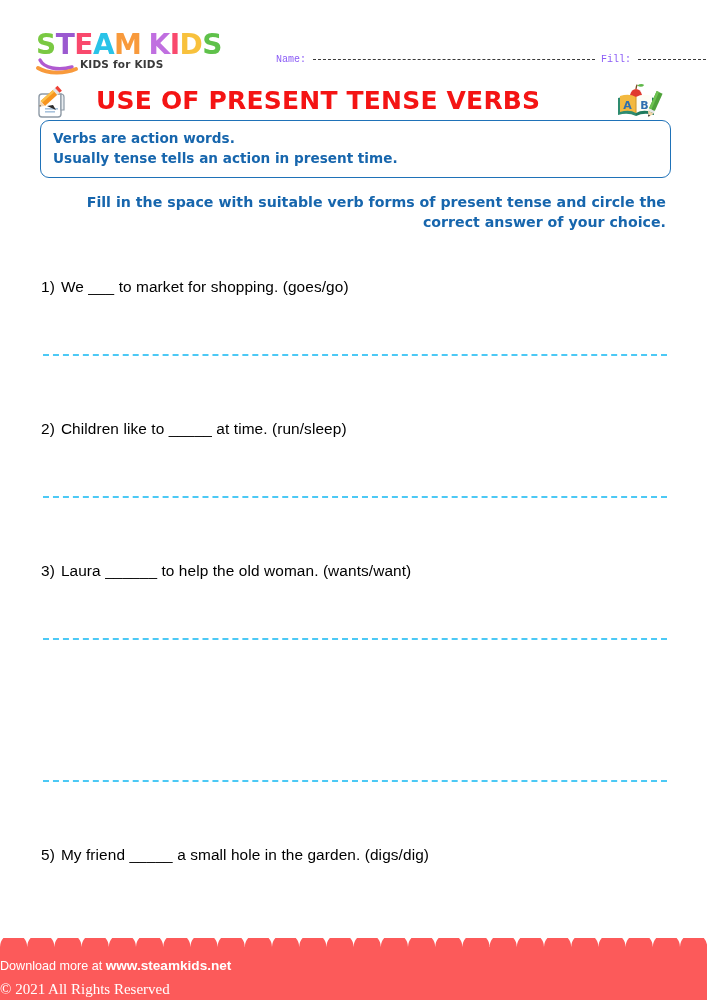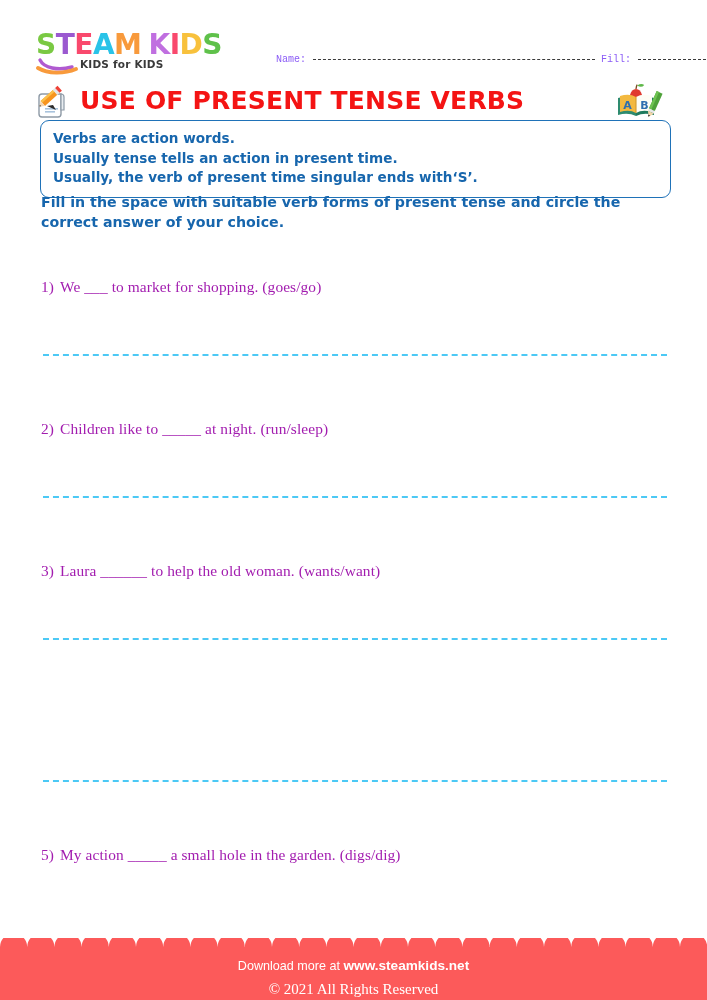--- a/index.html
+++ b/index.html
@@ -87,20 +87,21 @@
 
   
   .title-row {
     position: absolute;
     top: 80px;
     left: 34px;
     right: 24px;
     height: 40px;
     display: flex;
     align-items: center;
+    gap: 16px;
   }
   .title-icon { width: 38px; height: 38px; flex: 0 0 38px; }
   .title-text {
     font-family: "DejaVu Sans", sans-serif;
     font-weight: bold;
     font-size: 25px;
     letter-spacing: 0.2px;
     color: #f41414;
     margin-left: 8px;
     white-space: nowrap;
@@ -132,36 +133,37 @@
   .instruction {
     position: absolute;
     top: 192px;
     left: 41px;
     width: 625px;
     font-family: "DejaVu Sans", sans-serif;
     font-weight: bold;
     font-size: 14.2px;
     line-height: 20px;
     color: #1766ad;
+    text-align: right;
   }
 
   
   .questions {
     position: absolute;
     top: 278px;
     left: 41px;
     width: 628px;
   }
   .q-item { height: 142px; position: relative; }
   .q-item:last-child { height: auto; }
 
   .q-text {
-    font-family: Liberation Serif, serif;
+    font-family: Liberation Sans, sans-serif;
     font-size: 15.4px;
-    color: #a21caf;
+    color: #000000;
     letter-spacing: 0.1px;
     white-space: nowrap;
   }
   .q-num { margin-right: 6px; }
 
   .q-rule {
     position: absolute;
     left: 2px;
     top: 76px;
     width: 624px;
@@ -186,21 +188,21 @@
     display: block;
   }
   .footer-body {
     position: absolute;
     top: 13px;
     left: 0;
     width: 707px;
     height: 49px;
     background: #fc5a5a;
     padding-top: 6px;
-    text-align: center;
+    text-align: left;
   }
   .footer-line1 {
     font-family: "Liberation Sans", sans-serif;
     font-size: 12.6px;
     color: #ffffff;
     line-height: 18px;
   }
   .footer-line1 b { font-size: 13.6px; font-weight: bold; }
   .footer-line2 {
     font-family: "Liberation Serif", serif;
@@ -277,55 +279,54 @@
           <path d="M36.5 34.6 h6.4 l-3.2 5.4 z" fill="#f2d6a8"></path>
           <path d="M38.2 38 h2.2 l-1.1 2 z" fill="#2b2b2b"></path>
         </g>
       </svg>
     </span>
   </div>
 
   <div class="info-box">
     <div class="info-line">Verbs are action words.</div>
     <div class="info-line">Usually tense tells an action in present time.</div>
-    <div class="info-line">Usually, the verb of present time singular ends with‘S’.</div>
   </div>
 
   <div class="instruction">Fill in the space with suitable verb forms of present tense and circle the correct answer of your choice.</div>
 
   <div class="questions">
 
     <div class="q-item">
       <div class="q-text">
         <span class="q-num">1)</span><span>We ___ to market for shopping. (goes/go)</span>
       </div>
       <div class="q-rule"></div>
     </div>
 
     <div class="q-item">
       <div class="q-text">
-        <span class="q-num">2)</span><span>Children like to _____ at night. (run/sleep)</span>
+        <span class="q-num">2)</span><span>Children like to _____ at time. (run/sleep)</span>
       </div>
       <div class="q-rule"></div>
     </div>
 
     <div class="q-item">
       <div class="q-text">
         <span class="q-num">3)</span><span>Laura ______ to help the old woman. (wants/want)</span>
       </div>
       <div class="q-rule"></div>
     </div>
 
     <div class="q-item">
       <div class="q-rule"></div>
     </div>
 
     <div class="q-item">
       <div class="q-text">
-        <span class="q-num">5)</span><span>My action _____ a small hole in the garden. (digs/dig)</span>
+        <span class="q-num">5)</span><span>My friend _____ a small hole in the garden. (digs/dig)</span>
       </div>
     </div>
 
   </div>
 
   <div class="footer">
     <svg class="footer-scallop" viewBox="0 0 707 16" preserveAspectRatio="none">
       <path d="M0,16 L0,9
                a13.6,13.6 0 0 1 27.2,0 a13.6,13.6 0 0 1 27.2,0
                a13.6,13.6 0 0 1 27.2,0 a13.6,13.6 0 0 1 27.2,0

